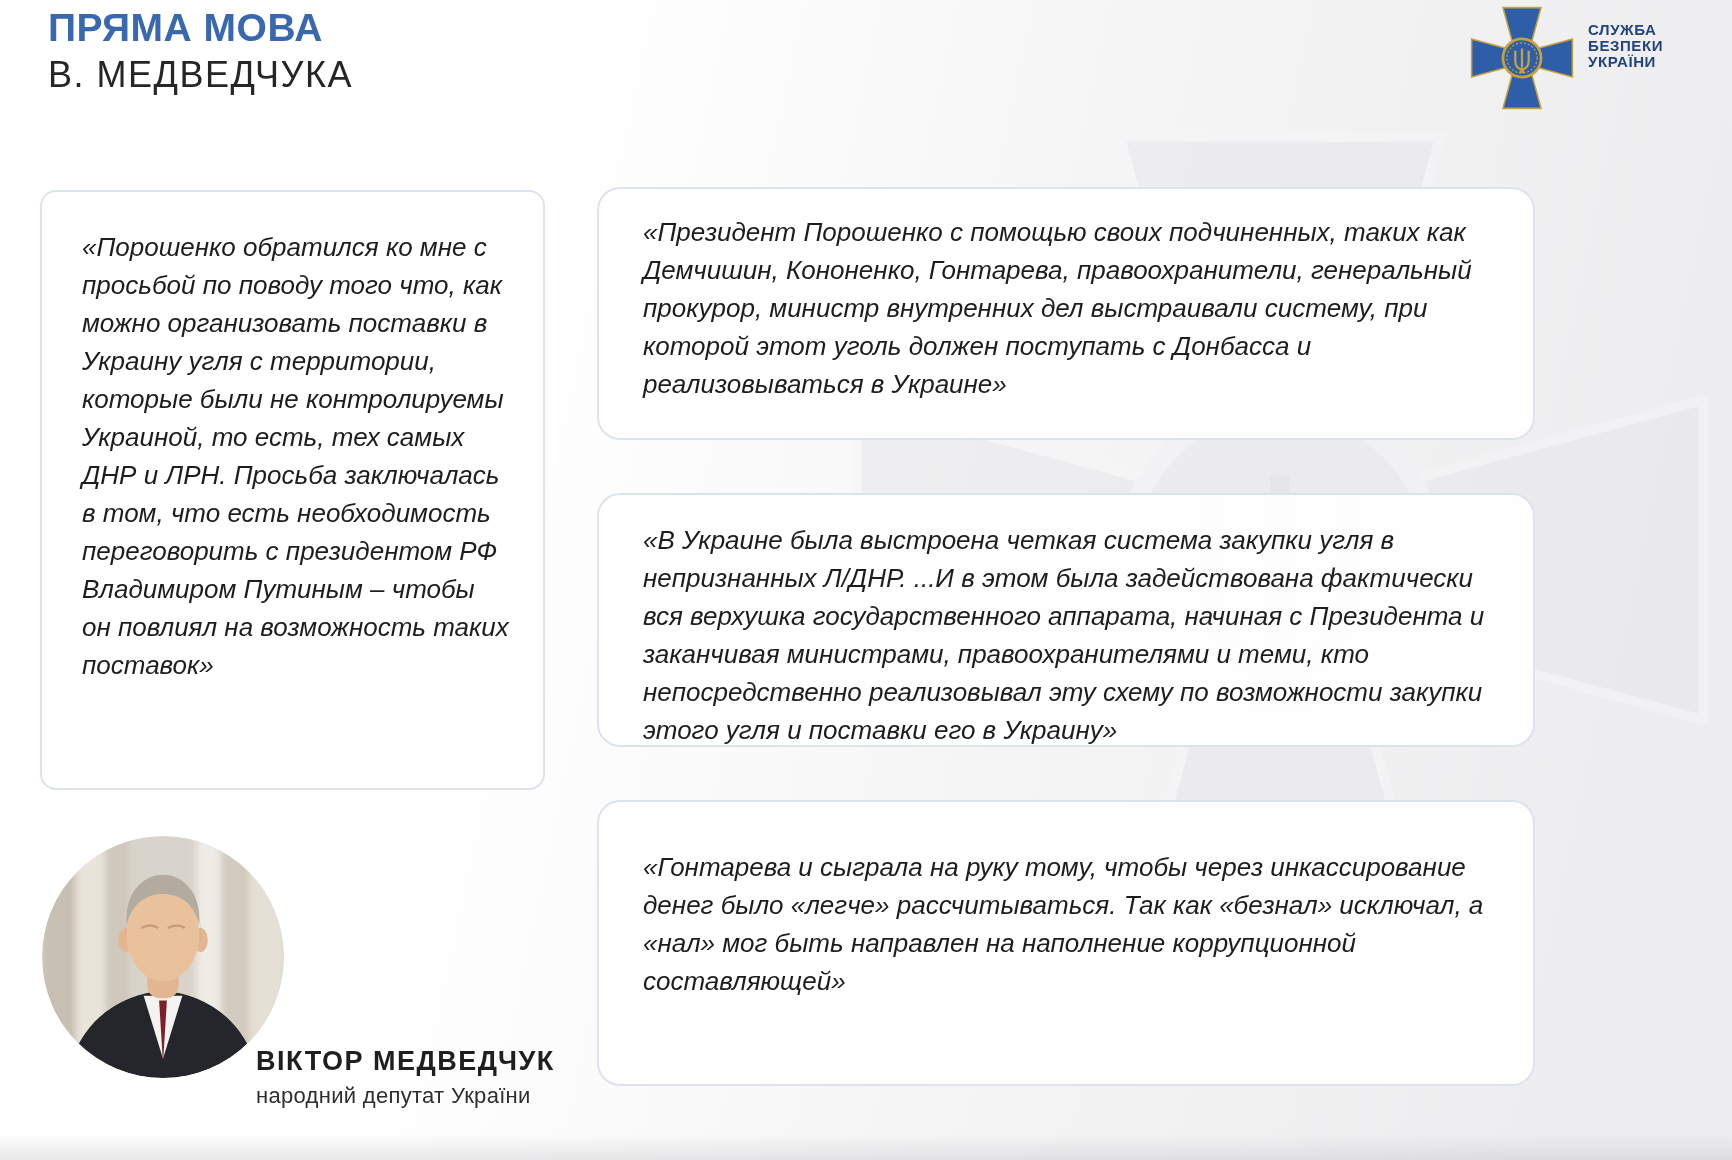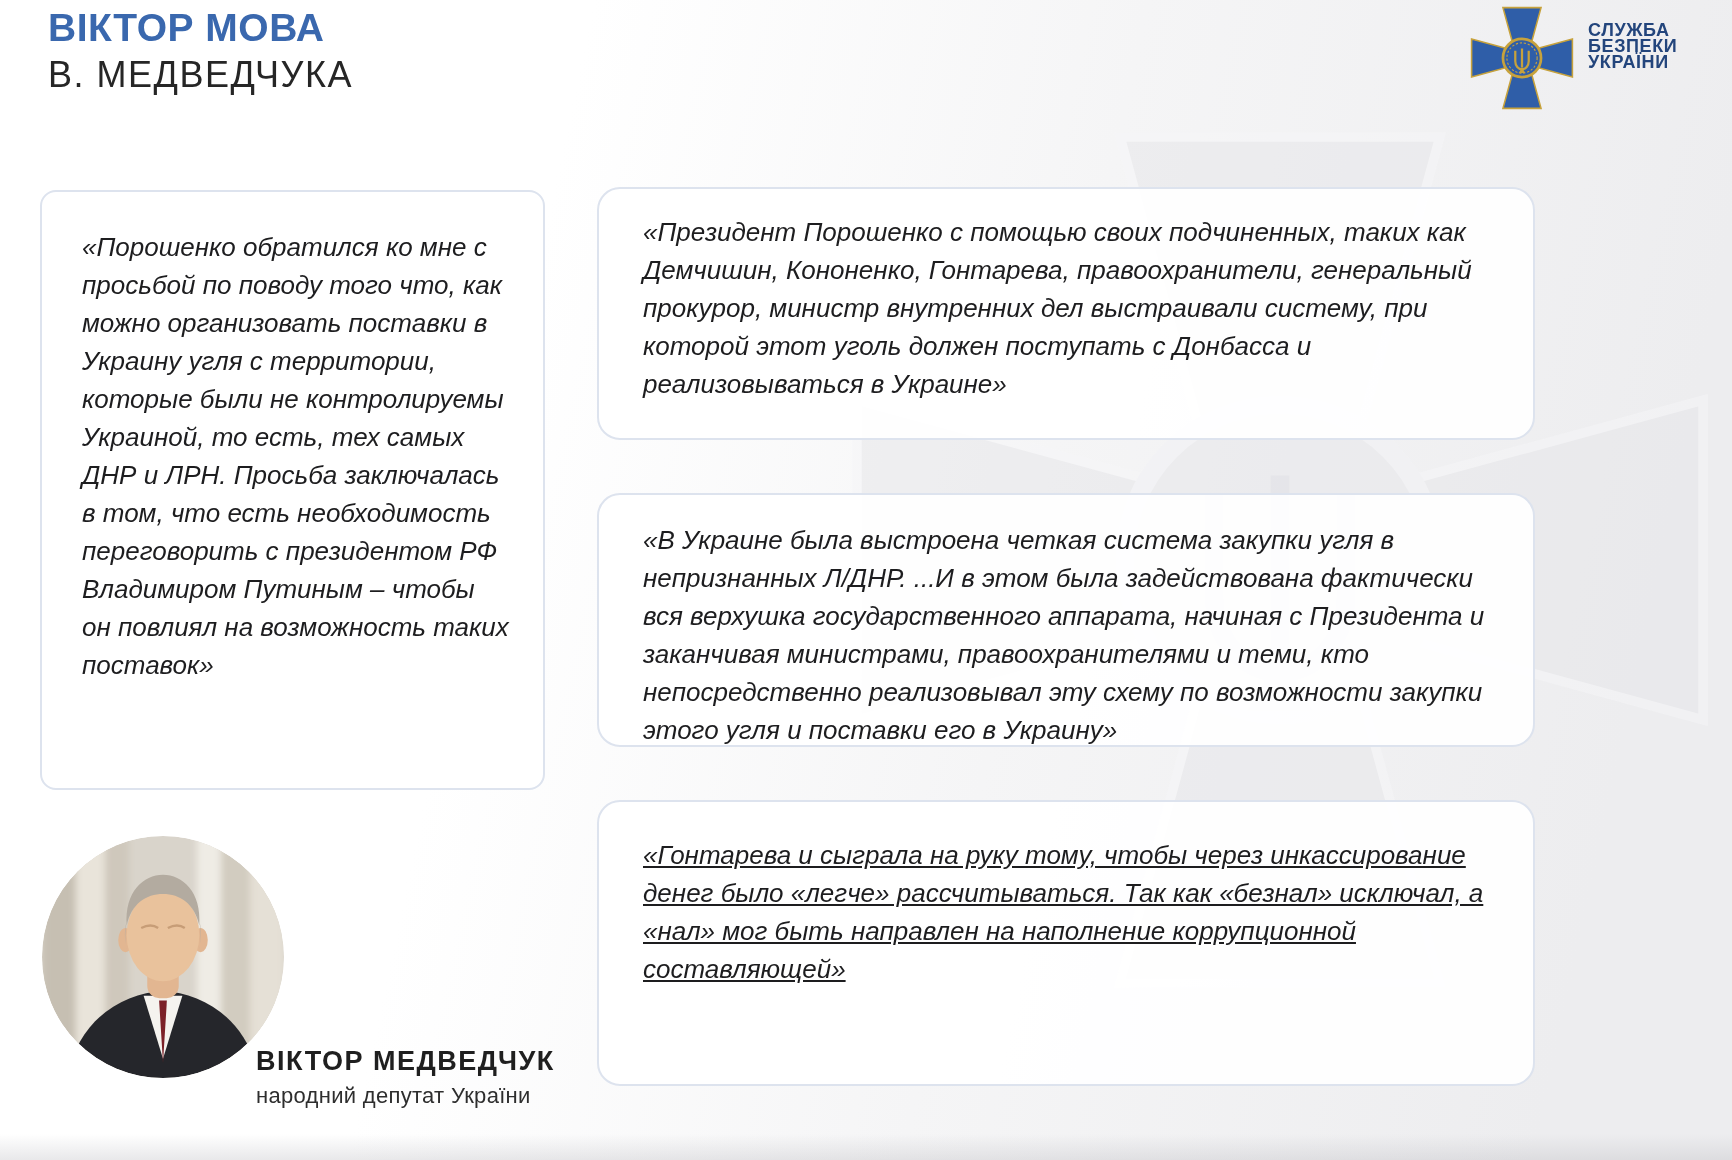--- a/index.html
+++ b/index.html
@@ -23,42 +23,42 @@
     color:#3a68ae;line-height:1.15;
   }
   .title-line2{
     font-size:36px;font-weight:500;letter-spacing:1.5px;
     color:#262626;line-height:1.2;margin-top:2px;
   }
   .logo{position:absolute;left:1466px;top:2px;display:flex;align-items:flex-start;}
   .logo-emblem{width:112px;height:112px;flex:0 0 auto;}
   .logo-text{
     margin-left:10px;margin-top:20px;
-    font-size:18px;font-weight:700;letter-spacing:.6px;
+    font-size:15px;font-weight:700;letter-spacing:.6px;
     color:#23457c;line-height:16px;text-transform:uppercase;
   }
   
   .card{
     position:absolute;box-sizing:border-box;
     background:rgba(255,255,255,.92);
     border:2px solid #dde3ee;
     color:#1d1d1f;
   }
   .card p{
     margin:0;font-style:italic;font-weight:500;color:#1d1d1f;
   }
   .card-left{
     left:40px;top:190px;width:505px;height:600px;
     border-radius:16px;padding:36px 34px 0 40px;
   }
   .card-left p{font-size:26px;line-height:38px;}
   .card-right{left:597px;width:938px;border-radius:23px;padding:24px 36px 0 44px;}
   .card-r1{top:187px;height:253px;padding-top:24px;}
   .card-r2{top:493px;height:254px;padding-top:26px;}
-  .card-r3{top:800px;height:286px;padding-top:34px;text-decoration:underline;}
+  .card-r3{top:800px;height:286px;padding-top:46px;}
   .card-right p{font-size:26px;line-height:38px;}
   
   .avatar{
     position:absolute;left:42px;top:836px;width:242px;height:242px;
     border-radius:50%;overflow:hidden;
   }
   .person-caption{position:absolute;left:256px;top:1046px;}
   .person-name{
     font-size:27px;font-weight:800;letter-spacing:1.5px;color:#1f1f1f;
   }
@@ -85,21 +85,21 @@
       <circle cx="50" cy="50" r="16.5" fill="#e7e7ea" stroke="#f2f2f5" stroke-width="2"></circle>
     </g>
     <g fill="none" stroke="#dcdce2" stroke-width="2">
       <path d="M43,43 v11 a7,8 0 0 0 14,0 v-11"></path>
       <path d="M50,41 v19"></path>
     </g>
     <path d="M50,60 l-3.5,6 h7 z" fill="#dcdce2"></path>
   </svg>
 
   <div class="title-block">
-    <div class="title-line1">ВІКТОР МОВА</div>
+    <div class="title-line1">ПРЯМА МОВА</div>
     <div class="title-line2">В. МЕДВЕДЧУКА</div>
   </div>
 
   <div class="logo">
     <svg class="logo-emblem" viewBox="0 0 100 100" aria-hidden="true">
       <g fill="#2f5ea8" stroke="#c7a23c" stroke-width="1.4">
         <polygon points="42,38 33,5 67,5 58,38"></polygon>
         <polygon points="42,62 33,95 67,95 58,62"></polygon>
         <polygon points="38,42 5,33 5,67 38,58"></polygon>
         <polygon points="62,42 95,33 95,67 62,58"></polygon>

